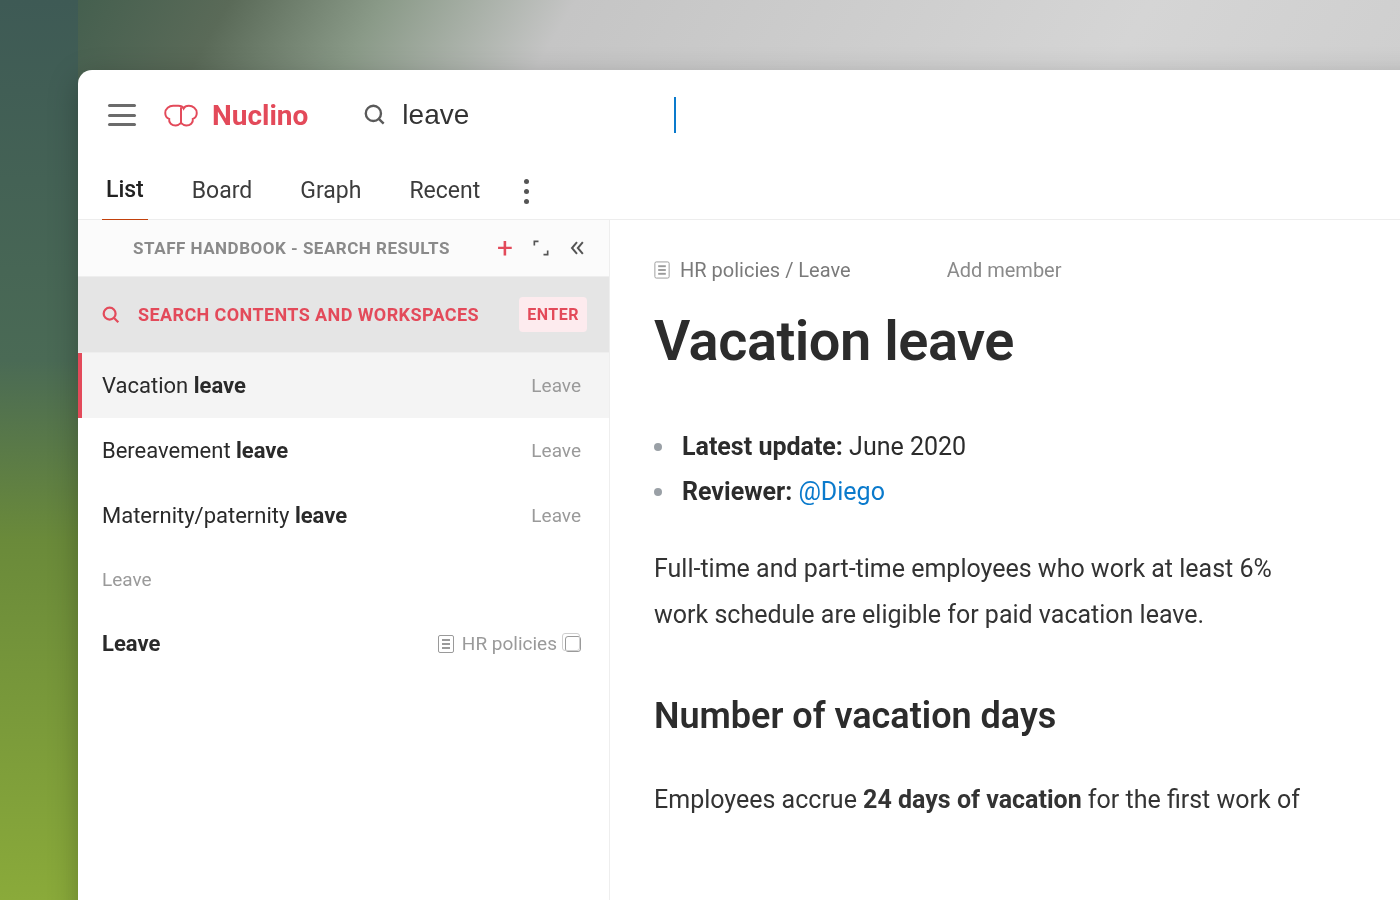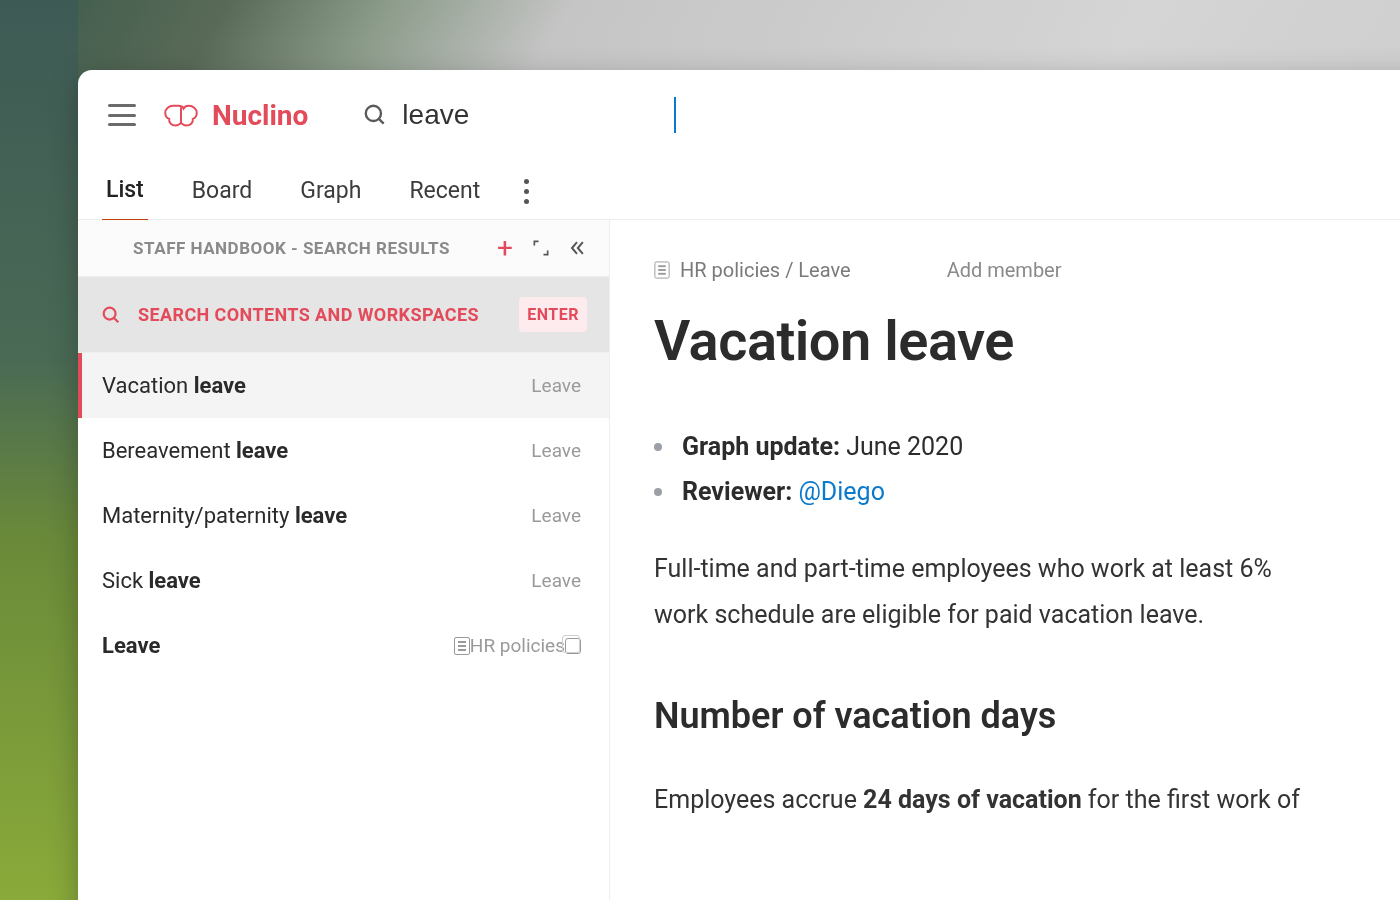--- a/index.html
+++ b/index.html
@@ -104,21 +104,21 @@
     display:flex; align-items:center; padding:20px 28px 20px 24px; cursor:pointer;
     font-size:22px; color:#2a2a2a;
   }
   .result-item .title { flex:1; }
   .result-item .cat { color:#9a9a9a; font-size:19px; }
   .result-item.selected { background:#f4f4f4; position:relative; }
   .result-item.selected::before {
     content:""; position:absolute; left:0; top:0; bottom:0; width:4px; background:#e34a5a;
   }
   .result-item .title b { font-weight:700; }
-  .result-item .cat-doc { display:flex; align-items:center; color:#9a9a9a; font-size:19px; }
+  .result-item .cat-doc { display:flex; align-items:center; gap:8px; color:#9a9a9a; font-size:19px; }
   .doc-glyph { width:16px; height:18px; border:1.5px solid #9a9a9a; border-radius:2px; position:relative; }
   .doc-glyph::after { content:""; position:absolute; left:3px; right:3px; top:3px; height:2px; background:#9a9a9a; box-shadow:0 4px 0 #9a9a9a, 0 8px 0 #9a9a9a; }
   .coll-glyph { width:16px; height:16px; border:1.5px solid #9a9a9a; border-radius:3px; position:relative; }
   .coll-glyph::after { content:""; position:absolute; left:-4px; top:-4px; width:16px; height:16px; border:1.5px solid #cfcfcf; border-radius:3px; }
 
   
   .content {
     flex:1; padding:38px 0 0 44px; overflow:hidden; color:#2e2e2e;
   }
   .crumb-row { display:flex; align-items:center; gap:60px; font-size:20px; }
@@ -213,21 +213,20 @@
           </div>
           <div class="result-item">
             <span class="title">Bereavement <b>leave</b></span>
             <span class="cat">Leave</span>
           </div>
           <div class="result-item">
             <span class="title">Maternity/paternity <b>leave</b></span>
             <span class="cat">Leave</span>
           </div>
           <div class="result-item">
-            <span class="title">Sick <b>leave</b></span>
             <span class="cat">Leave</span>
           </div>
         </div>
 
       <div class="result-item">
         <span class="title"><b>Leave</b></span>
         <span class="cat-doc">
           <span class="doc-glyph"></span>
           <span>HR policies</span>
           <span class="coll-glyph"></span>
@@ -242,21 +241,21 @@
           <span>HR policies / Leave</span>
         </div>
         <div class="add-member">Add member</div>
       </div>
 
       <h1 class="page-title">Vacation leave</h1>
 
       <ul class="meta-list">
         <li>
           <span class="bullet"></span>
-          <span><b>Graph update:</b> <span>June 2020</span></span>
+          <span><b>Latest update:</b> <span>June 2020</span></span>
         </li>
         <li>
           <span class="bullet"></span>
           <span><b>Reviewer:</b> <span class="mention">@Diego</span></span>
         </li>
       </ul>
 
       <p class="body-text">
         <span>Full-time and part-time employees who work at least 6%</span><br>
         <span>work schedule are eligible for paid vacation leave.</span>

